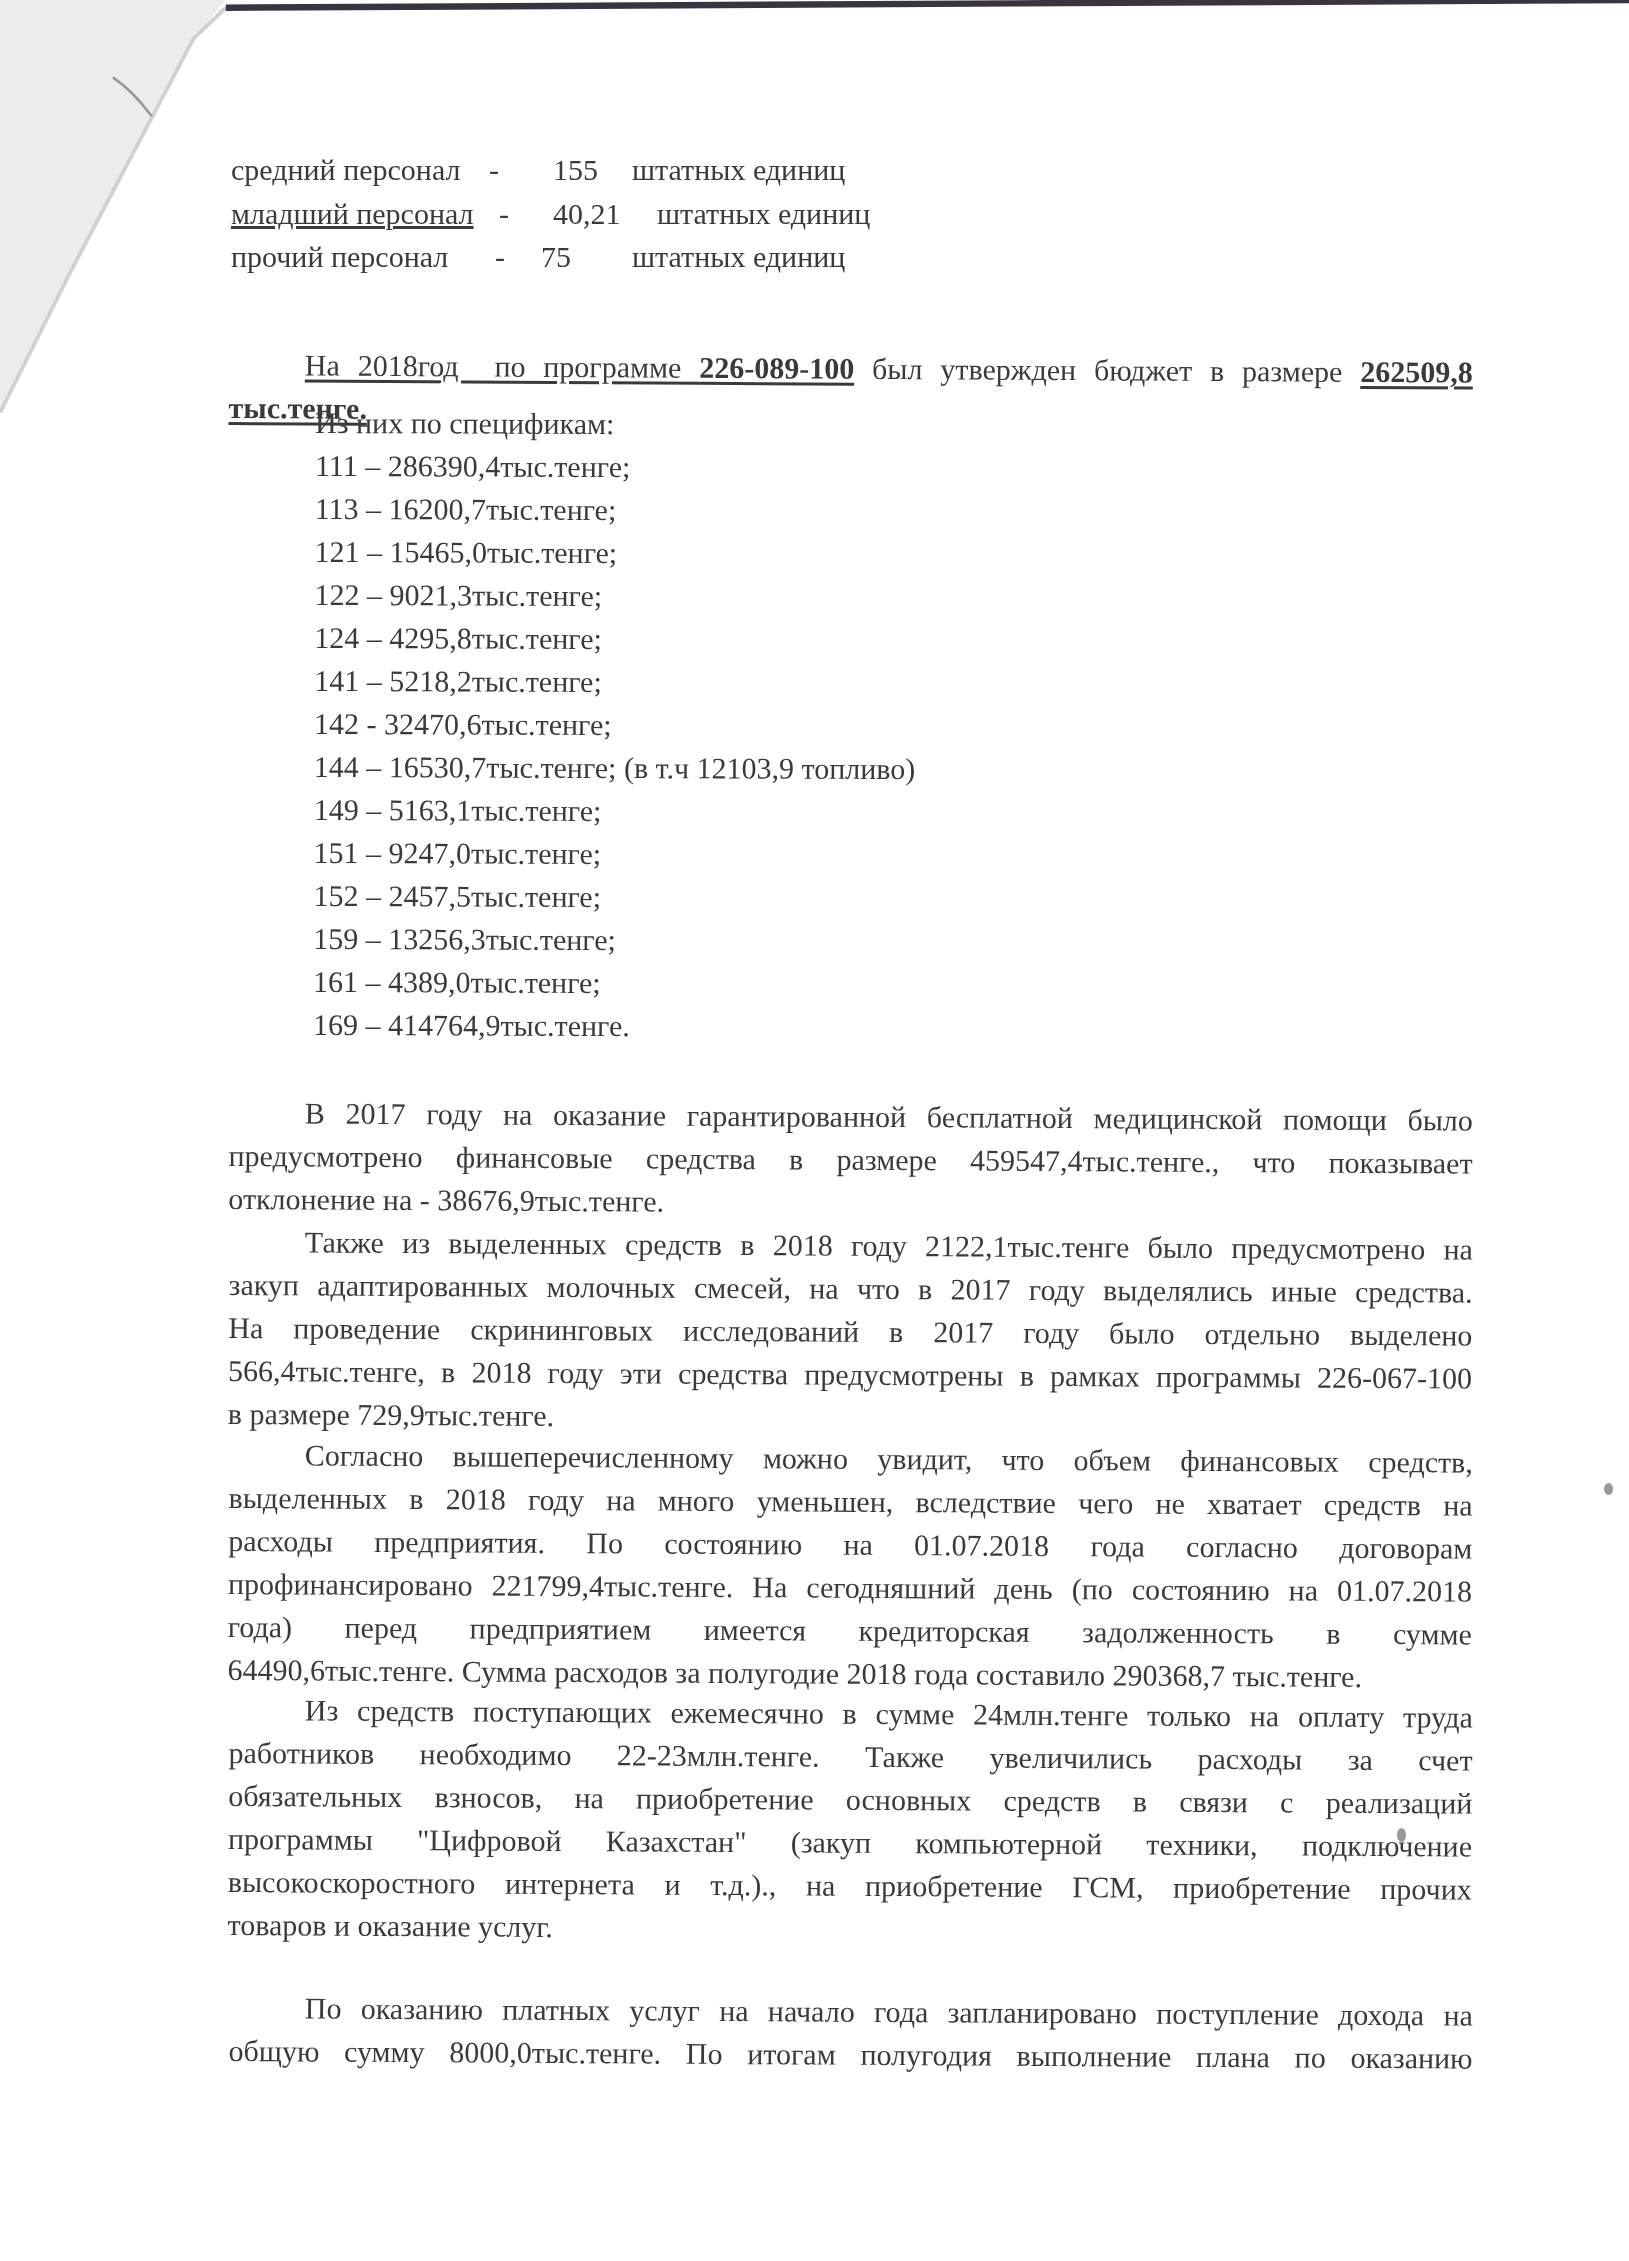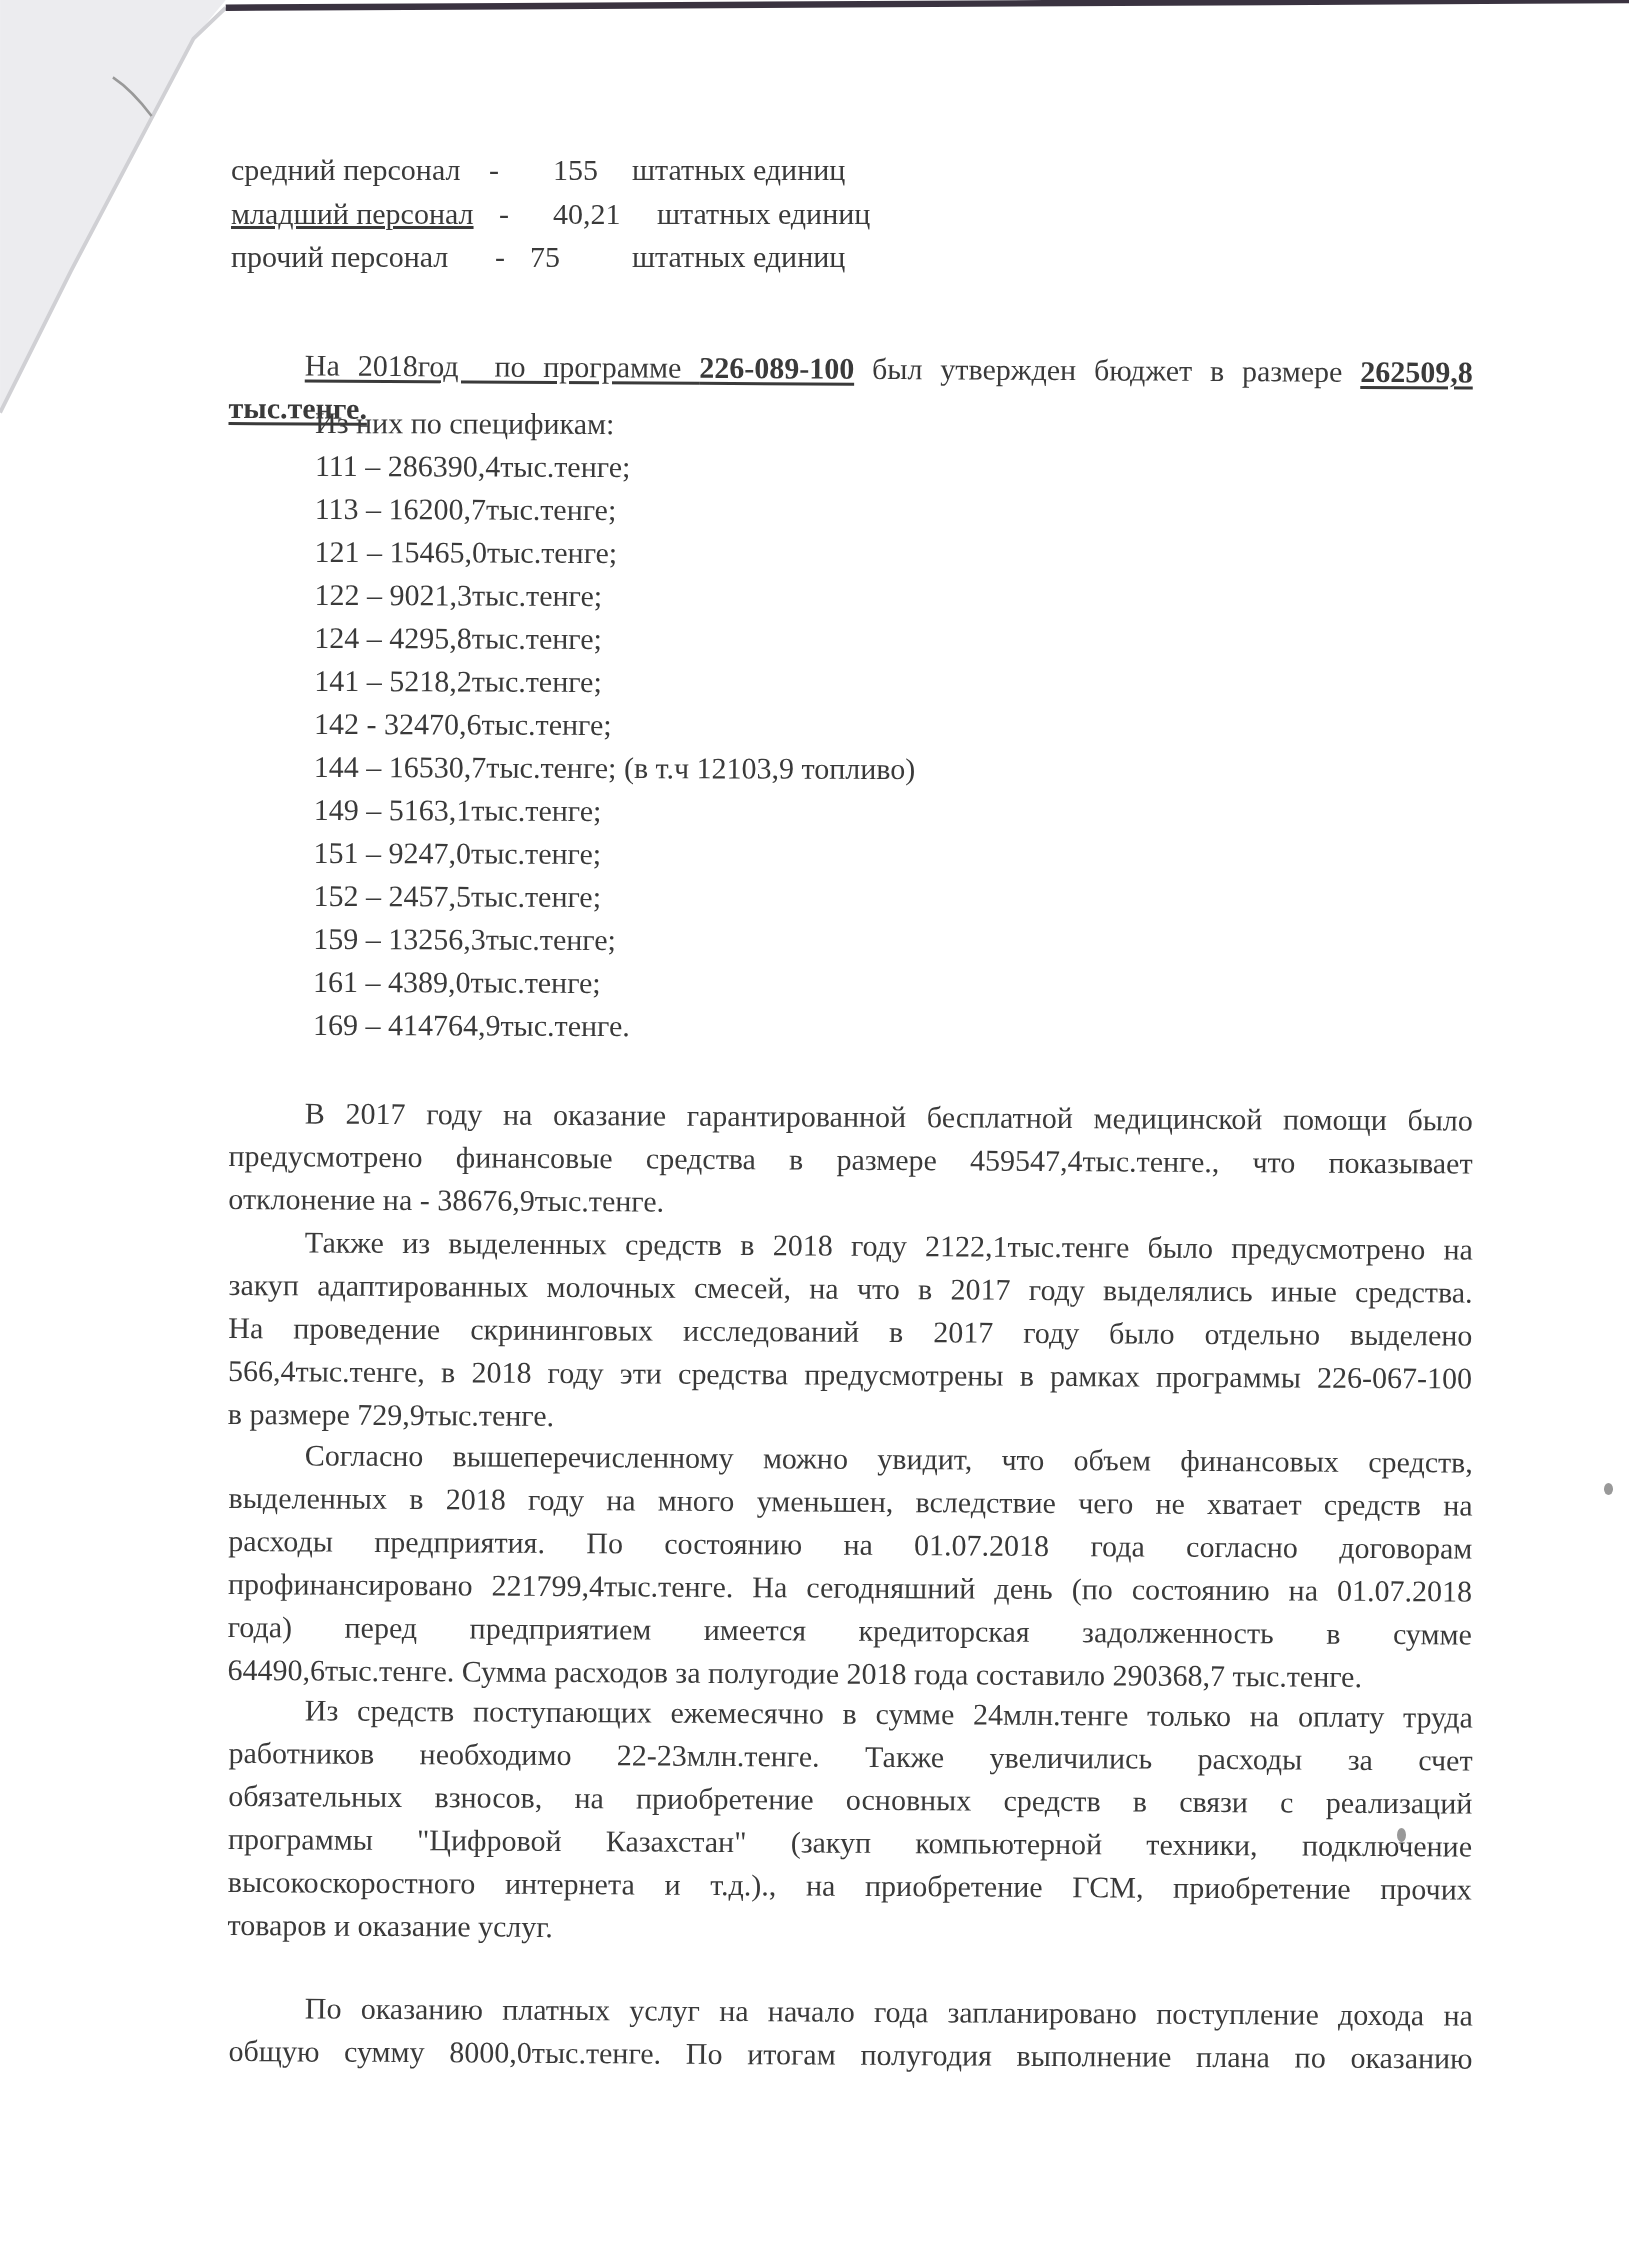--- a/index.html
+++ b/index.html
@@ -55,21 +55,21 @@
   </div>
   <div class="staff-row" style="top:197px;">
     <span style="left:0px;text-decoration:underline;">младший персонал</span>
     <span style="left:268px;">-</span>
     <span style="left:322px;">40,21</span>
     <span style="left:426px;">штатных единиц</span>
   </div>
   <div class="staff-row" style="top:240px;">
     <span style="left:0px;">прочий персонал</span>
     <span style="left:264px;">-</span>
-    <span style="left:299px;">75</span>
+    <span style="left:310px;">75</span>
     <span style="left:401px;">штатных единиц</span>
   </div>
 
   <div class="para" style="top:343px;">
     <span class="ln first">
       <span class="u" style="white-space: pre;">На 2018год  по программе </span><span class="bold-u" style="white-space: pre;">226-089-100</span><span style="white-space: pre;"> был утвержден бюджет в размере </span><span class="bold-u" style="white-space: pre;">262509,8</span>
     </span>
     <span class="ln last"><span class="bold-u" style="white-space: pre;">тыс.тенге.</span></span>
   </div>
 

